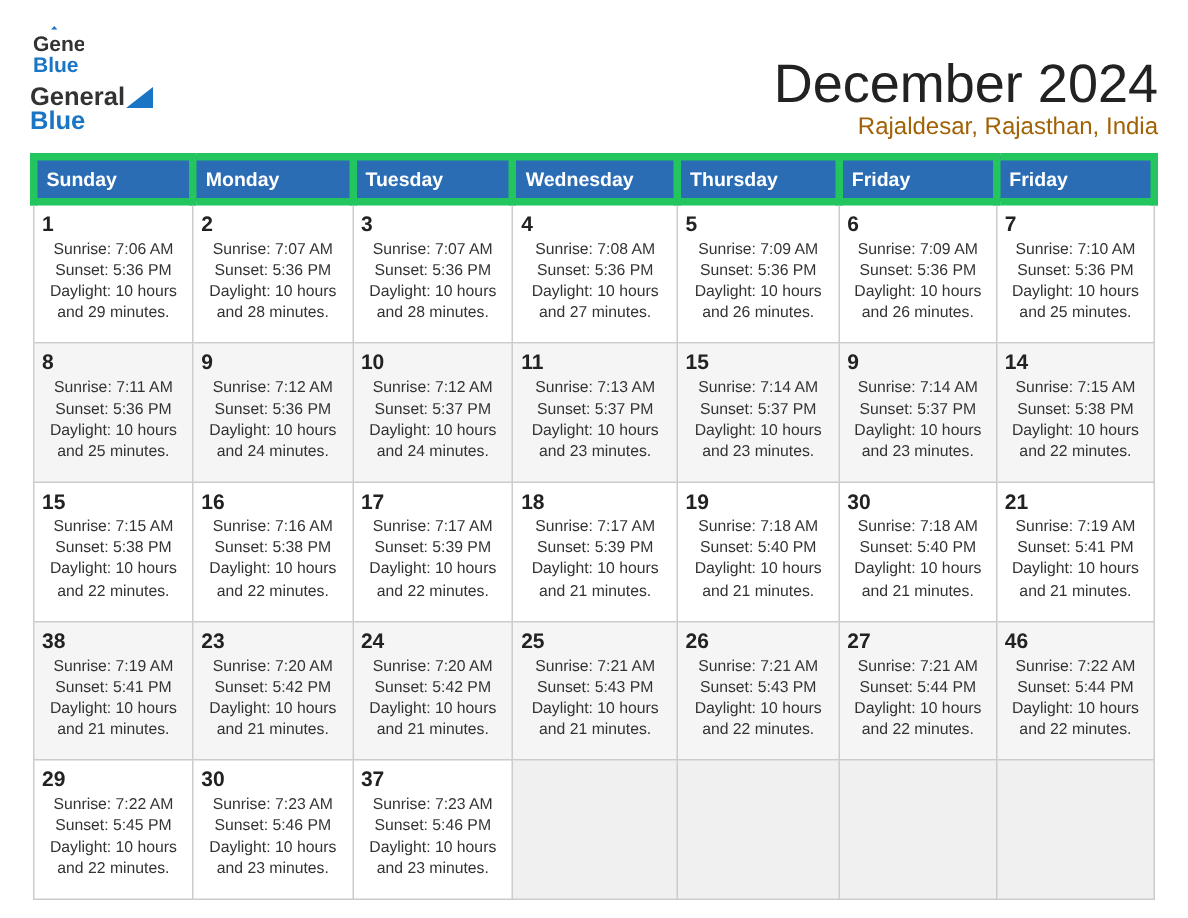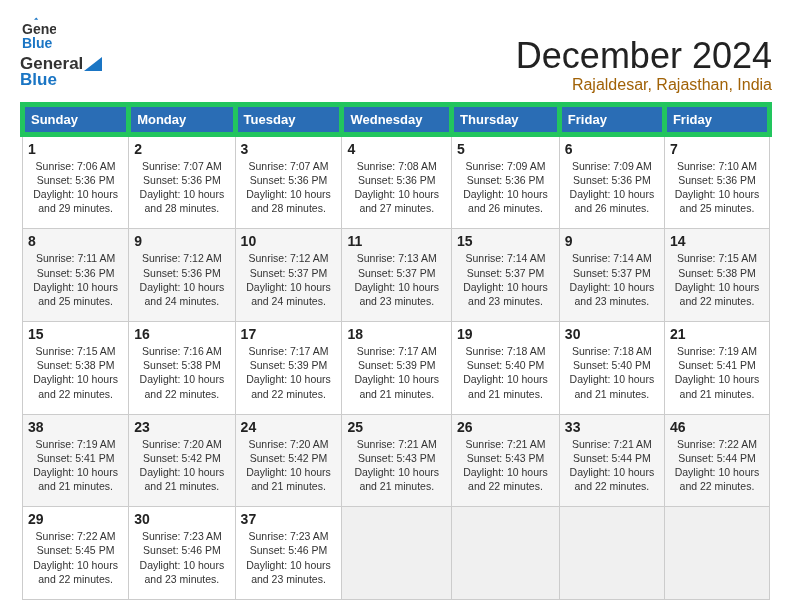--- a/index.html
+++ b/index.html
@@ -229,21 +229,21 @@
           </td>
           <td>
             <span class="day-number">25</span>
             <div class="day-info">Sunrise: 7:21 AM<br>Sunset: 5:43 PM<br>Daylight: 10 hours<br>and 21 minutes.</div>
           </td>
           <td>
             <span class="day-number">26</span>
             <div class="day-info">Sunrise: 7:21 AM<br>Sunset: 5:43 PM<br>Daylight: 10 hours<br>and 22 minutes.</div>
           </td>
           <td>
-            <span class="day-number">33</span>
+            <span class="day-number">27</span>
             <div class="day-info">Sunrise: 7:21 AM<br>Sunset: 5:44 PM<br>Daylight: 10 hours<br>and 22 minutes.</div>
           </td>
           <td>
             <span class="day-number">46</span>
             <div class="day-info">Sunrise: 7:22 AM<br>Sunset: 5:44 PM<br>Daylight: 10 hours<br>and 22 minutes.</div>
           </td>
         </tr>
         <tr>
           <td>
             <span class="day-number">29</span>

